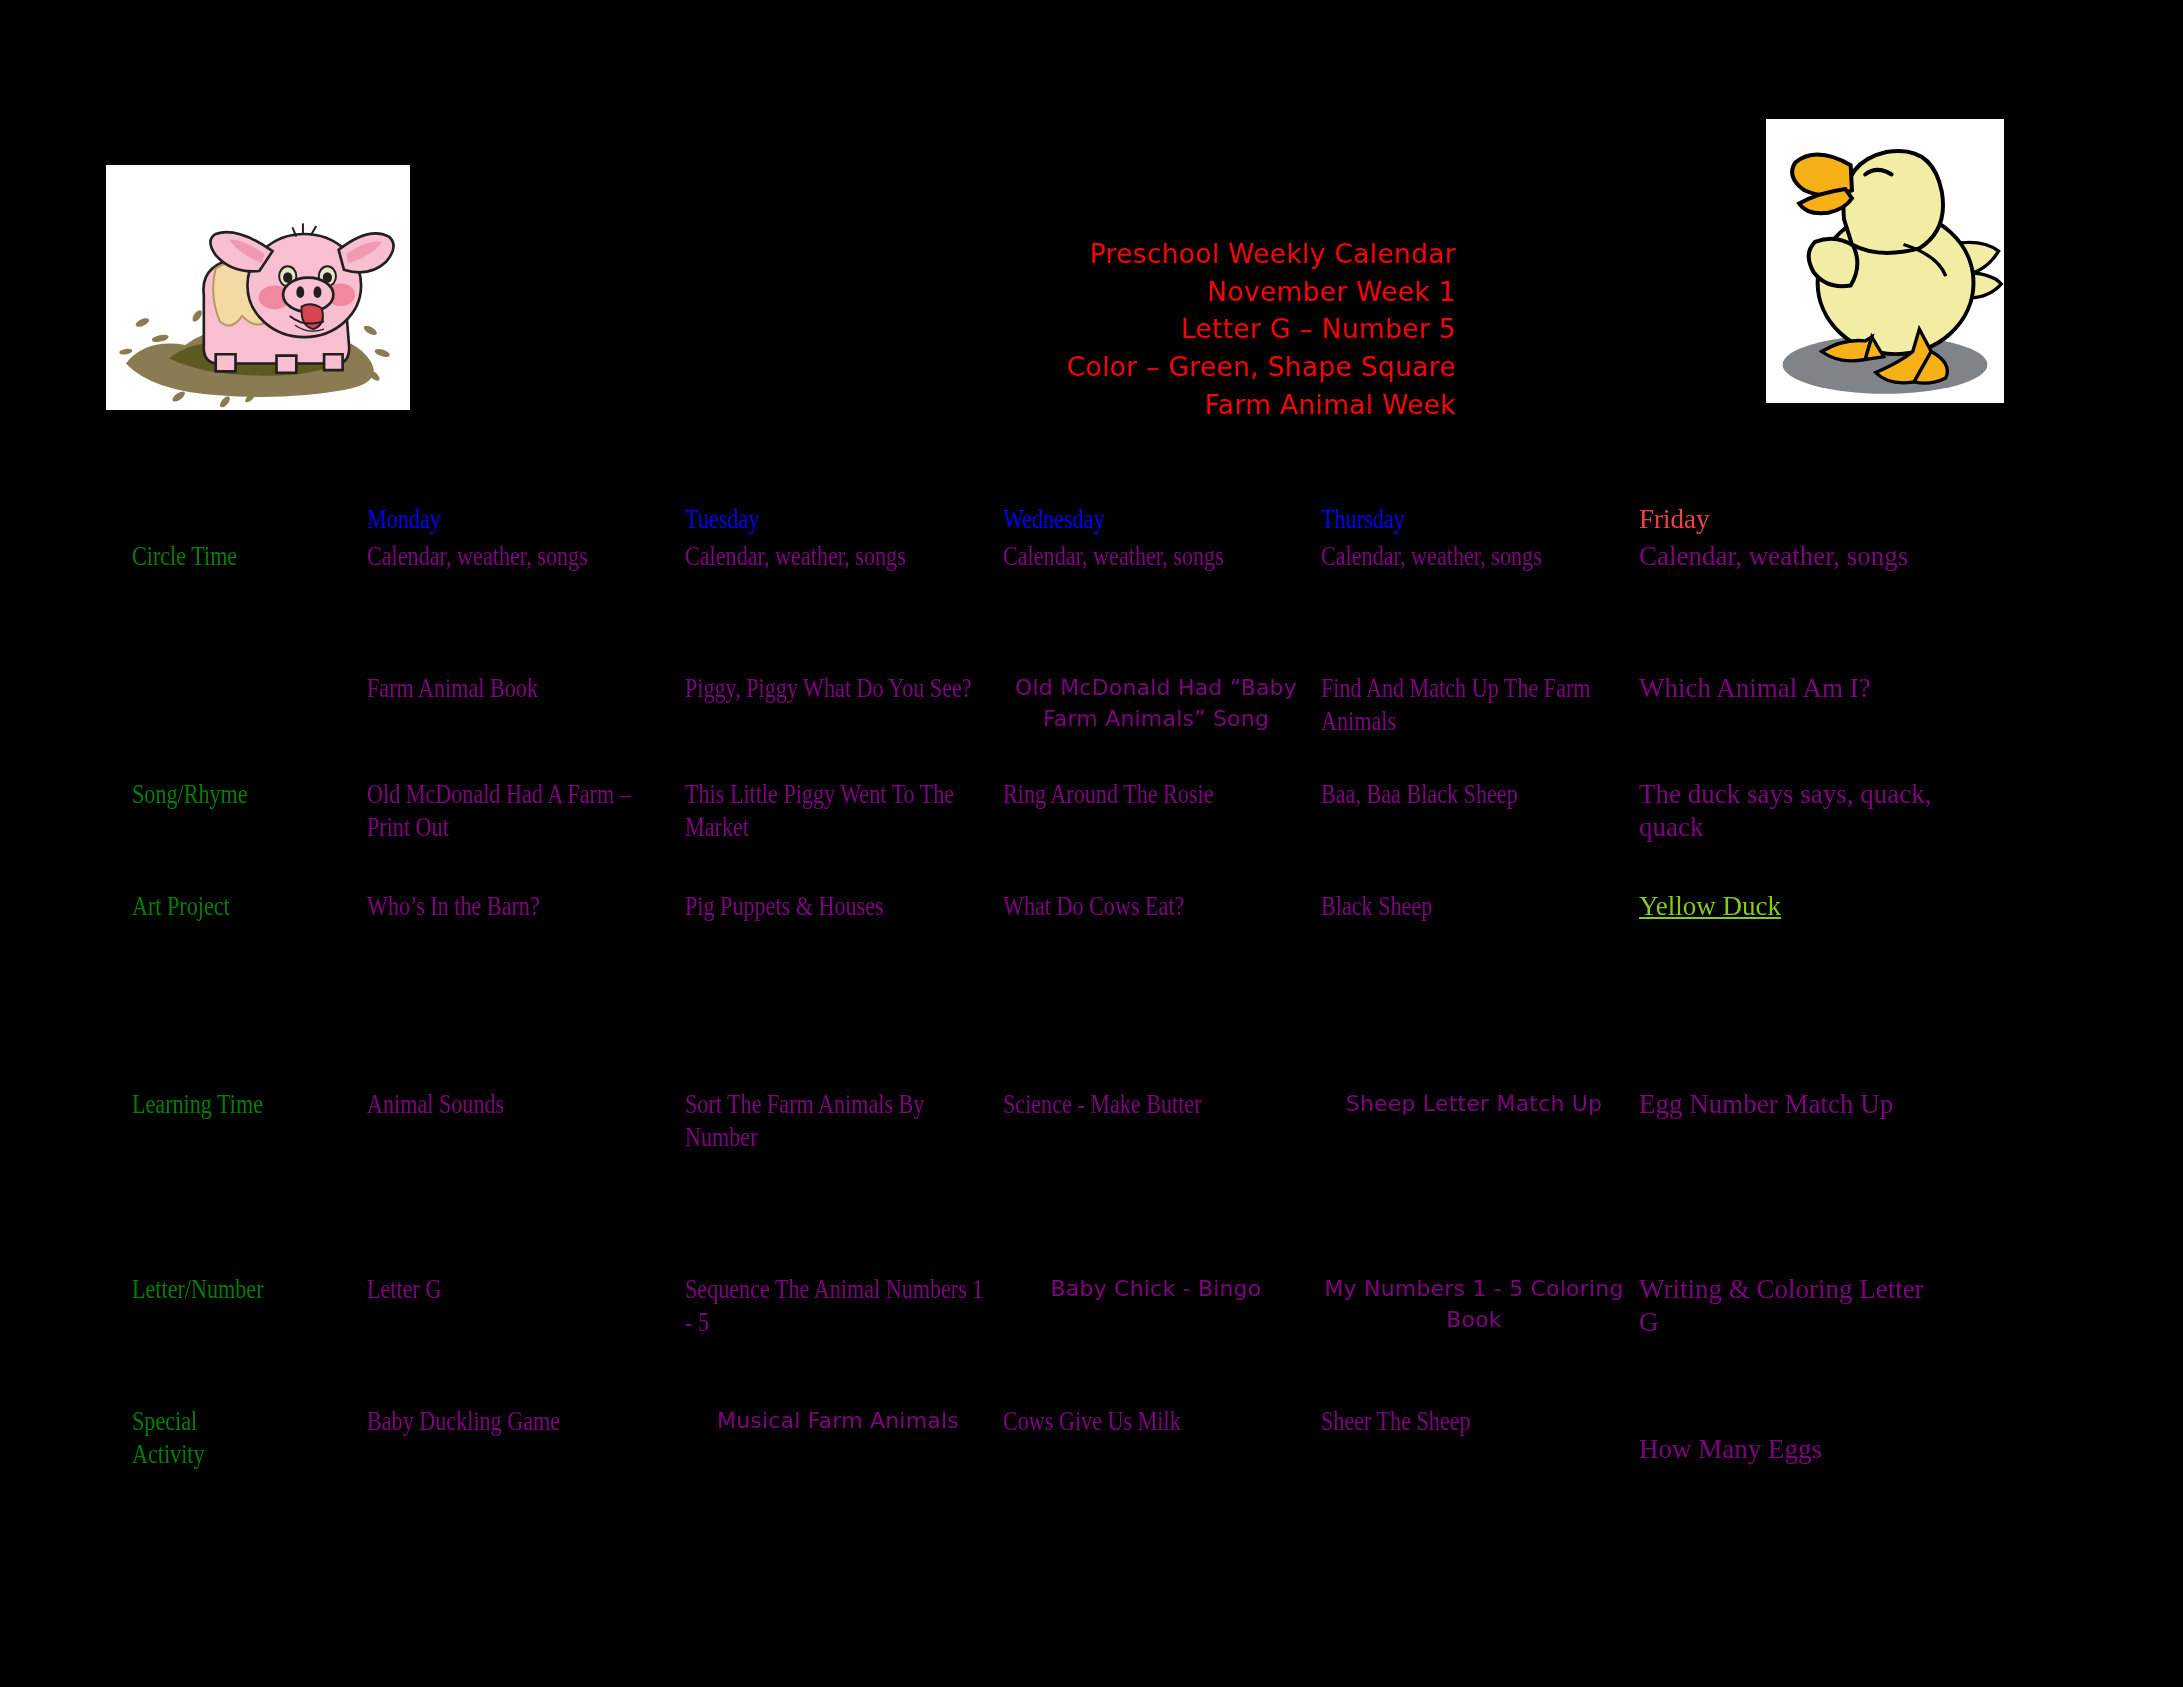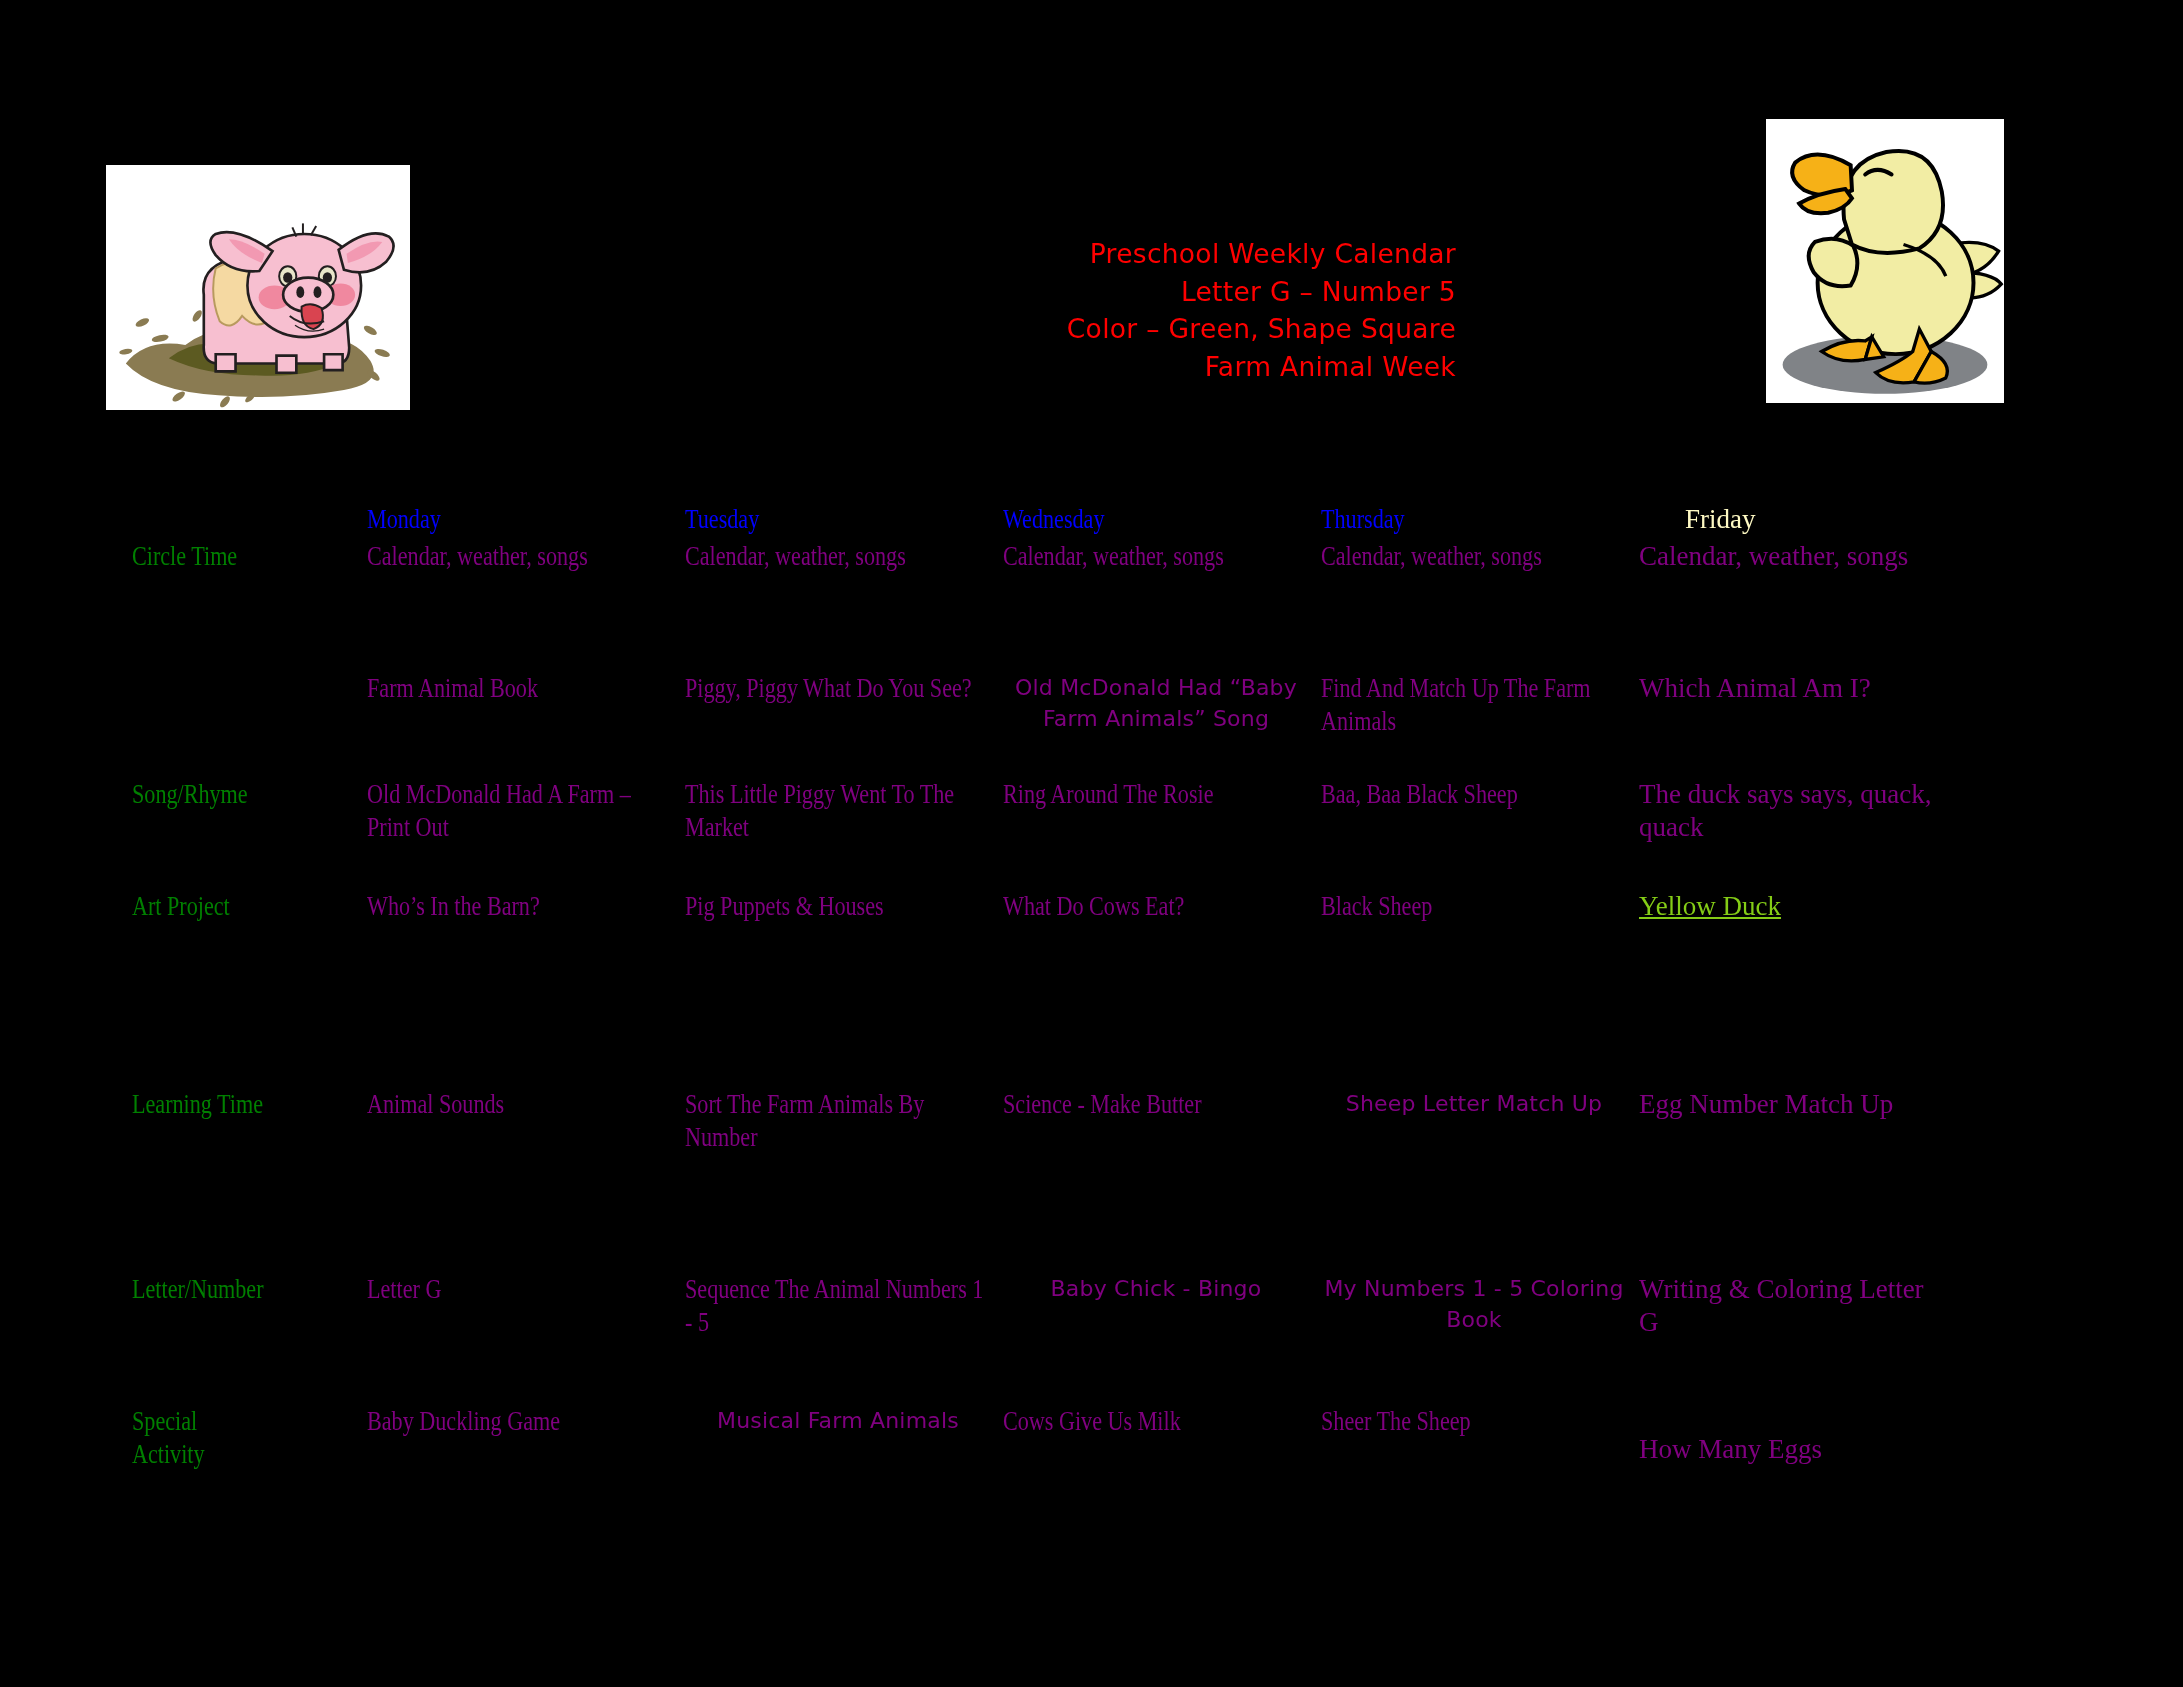--- a/index.html
+++ b/index.html
@@ -192,20 +192,21 @@
 
     <path d="M160 330 L150 364 Q112 372 84 352 Q118 332 150 336 Z" fill="#f6b117" stroke="#000" stroke-width="5"></path>
     <path d="M160 330 L178 360 L150 364 Z" fill="#f6b117" stroke="#000" stroke-width="5"></path>
     <path d="M232 318 L250 352 L224 398 Q186 404 166 384 Q206 366 222 352 Z" fill="#f6b117" stroke="#000" stroke-width="5"></path>
     <path d="M250 352 Q282 370 272 392 Q248 404 224 398 Z" fill="#f6b117" stroke="#000" stroke-width="5"></path>
   </svg>
 </div>
 
 <div id="title-block" style="color: rgb(255, 0, 0);">
   <span class="tline">Preschool Weekly Calendar</span>
+  <span class="tline">November Week 1</span>
   <span class="tline">Letter G – Number 5</span>
   <span class="tline">Color – Green, Shape Square</span>
   <span class="tline">Farm Animal Week</span>
 </div>
 
 <div id="calendar">
 
   <div class="grid-row" id="row-days">
     <div class="cell col-label"></div>
     <div class="cell col-day">
@@ -214,21 +215,21 @@
     <div class="cell col-day">
       <div class="daylabel" style="color: rgb(0, 0, 255);">Tuesday</div>
     </div>
     <div class="cell col-day">
       <div class="daylabel" style="color: rgb(0, 0, 255);">Wednesday</div>
     </div>
     <div class="cell col-day">
       <div class="daylabel" style="color: rgb(0, 0, 255);">Thursday</div>
     </div>
     <div class="cell col-day wide">
-      <div class="daylabel" style="color: #fef9c3; margin-left: 46px;">Friday</div>
+      <div class="daylabel" style="color: #ef4444;">Friday</div>
     </div>
   </div>
 
   <div class="grid-row" id="row-circle">
     <div class="cell col-label">
       <div class="rowlabel" style="color: rgb(0, 128, 0);">Circle Time</div>
     </div>
     <div class="cell col-day">
       <div class="celltext" style="color: rgb(128, 0, 128);">Calendar, weather, songs</div>
     </div>

